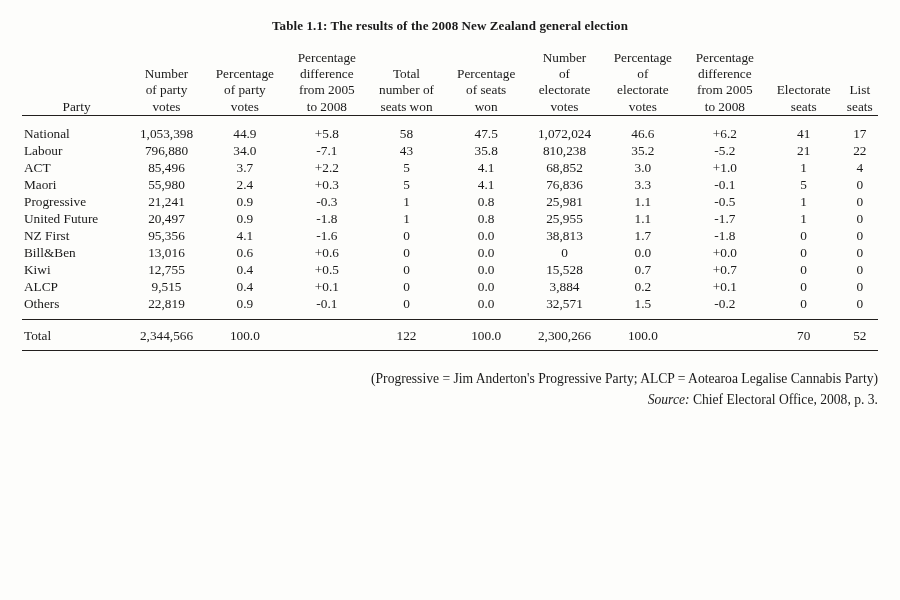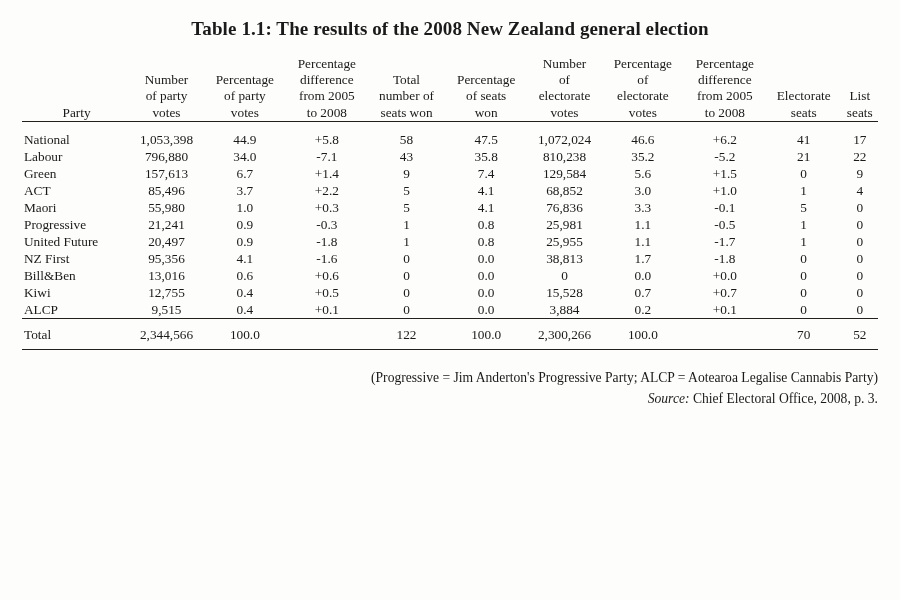--- a/index.html
+++ b/index.html
@@ -16,21 +16,21 @@
   }
   .page {
     position: relative;
     width: 900px;
     height: 600px;
     box-sizing: border-box;
     padding: 14px 22px 0 22px;
   }
   .table-caption {
     text-align: center;
-    font-size: 19px;
+    font-size: 13px;
     font-weight: bold;
     letter-spacing: 0.1px;
     margin: 4px 0 16px 0;
   }
   table.results {
     width: 100%;
     border-collapse: collapse;
     font-size: 13.3px;
   }
   table.results th,
@@ -187,49 +187,36 @@
         <td class="num">-7.1</td>
         <td class="num">43</td>
         <td class="num">35.8</td>
         <td class="num">810,238</td>
         <td class="num">35.2</td>
         <td class="num">-5.2</td>
         <td class="num">21</td>
         <td class="num">22</td>
       </tr>
       <tr>
-        <td class="col-party">Green</td>
-        <td class="num">157,613</td>
-        <td class="num">6.7</td>
-        <td class="num">+1.4</td>
-        <td class="num">9</td>
-        <td class="num">7.4</td>
-        <td class="num">129,584</td>
-        <td class="num">5.6</td>
-        <td class="num">+1.5</td>
-        <td class="num">0</td>
-        <td class="num">9</td>
-      </tr>
-      <tr>
         <td class="col-party">ACT</td>
         <td class="num">85,496</td>
         <td class="num">3.7</td>
         <td class="num">+2.2</td>
         <td class="num">5</td>
         <td class="num">4.1</td>
         <td class="num">68,852</td>
         <td class="num">3.0</td>
         <td class="num">+1.0</td>
         <td class="num">1</td>
         <td class="num">4</td>
       </tr>
       <tr>
         <td class="col-party">Maori</td>
         <td class="num">55,980</td>
-        <td class="num">1.0</td>
+        <td class="num">2.4</td>
         <td class="num">+0.3</td>
         <td class="num">5</td>
         <td class="num">4.1</td>
         <td class="num">76,836</td>
         <td class="num">3.3</td>
         <td class="num">-0.1</td>
         <td class="num">5</td>
         <td class="num">0</td>
       </tr>
       <tr>
@@ -300,20 +287,33 @@
       <tr>
         <td class="col-party">ALCP</td>
         <td class="num">9,515</td>
         <td class="num">0.4</td>
         <td class="num">+0.1</td>
         <td class="num">0</td>
         <td class="num">0.0</td>
         <td class="num">3,884</td>
         <td class="num">0.2</td>
         <td class="num">+0.1</td>
+        <td class="num">0</td>
+        <td class="num">0</td>
+      </tr>
+      <tr class="last-data-row">
+        <td class="col-party">Others</td>
+        <td class="num">22,819</td>
+        <td class="num">0.9</td>
+        <td class="num">-0.1</td>
+        <td class="num">0</td>
+        <td class="num">0.0</td>
+        <td class="num">32,571</td>
+        <td class="num">1.5</td>
+        <td class="num">-0.2</td>
         <td class="num">0</td>
         <td class="num">0</td>
       </tr>
       <tr class="total-row">
         <td class="col-party">Total</td>
         <td class="num">2,344,566</td>
         <td class="num">100.0</td>
         <td class="num"></td>
         <td class="num">122</td>
         <td class="num">100.0</td>

